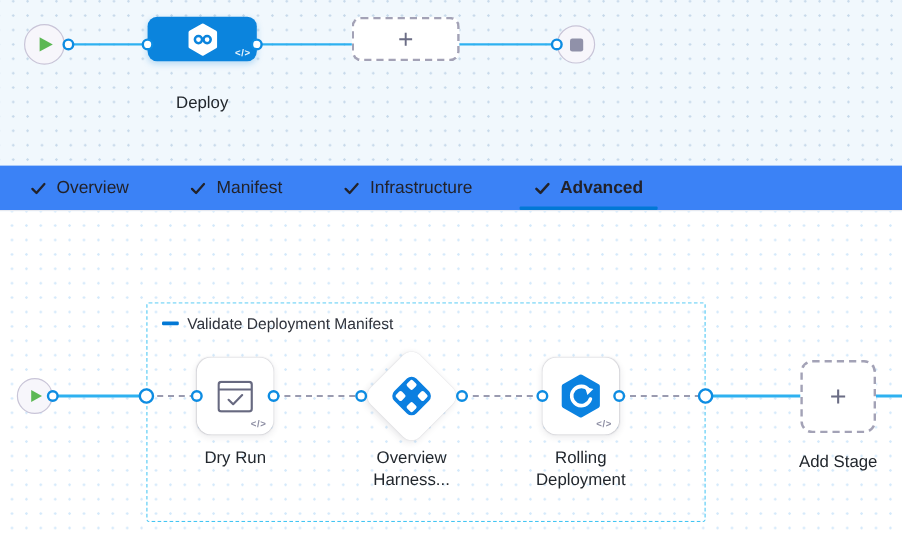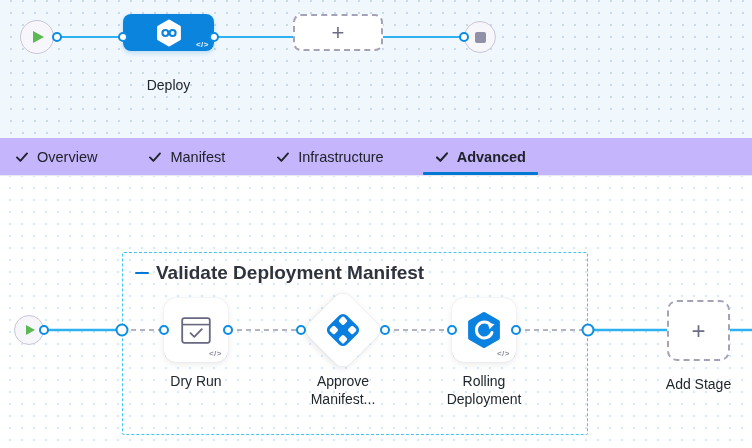--- a/index.html
+++ b/index.html
@@ -52,25 +52,25 @@
 
   .diamond{position:absolute;width:58px;height:58px;background:#fff;border-radius:10px;
     transform:rotate(45deg);box-shadow:0 2px 6px rgba(40,41,61,.12),0 0 1px rgba(40,41,61,.18);
     display:flex;align-items:center;justify-content:center;}
   .diamond .icon-wrap{transform:rotate(-45deg);display:flex;}
 
   .step-group{position:absolute;left:122px;top:76px;width:466px;height:183px;
     border:1px dashed #43c5f3;border-radius:2px;box-sizing:border-box;}
   .group-head{position:absolute;left:12px;top:9px;display:flex;align-items:center;gap:7px;}
   .group-dash{width:14px;height:2.5px;background:#0278d5;border-radius:1px;}
-  .group-title{font-size:19px;color:#30333c;font-weight:700;white-space:nowrap;}
+  .group-title{font-size:13px;color:#30333c;font-weight:400;white-space:nowrap;}
 
   
-  .tabbar{position:absolute;left:0;top:138px;width:752px;height:38px;background:#c4b5fd;
-    border-bottom:1px solid #e7e9ef;display:flex;align-items:stretch;padding-left:3px;
+  .tabbar{position:absolute;left:0;top:138px;width:752px;height:38px;background:#3b82f6;
+    border-bottom:1px solid #e7e9ef;display:flex;align-items:stretch;padding-left:13px;
     box-sizing:border-box;gap:27px;}
   .tab{position:relative;display:flex;align-items:center;gap:8px;padding:0 12px;
     font-size:14.5px;color:#22222a;cursor:pointer;}
   .tab .chk{display:flex;}
   .tab.active{font-weight:700;}
   .tab.active::after{content:"";position:absolute;left:0;right:0;bottom:0;height:3px;
     background:#0278d5;border-radius:1px;}
 </style>
 </head>
 <body>
@@ -206,18 +206,18 @@
     <div class="dot big" style="left:122px;top:154px;"></div>
     <div class="dot" style="left:164px;top:154px;"></div>
     <div class="dot" style="left:228px;top:154px;"></div>
     <div class="dot" style="left:301px;top:154px;"></div>
     <div class="dot" style="left:385px;top:154px;"></div>
     <div class="dot" style="left:452px;top:154px;"></div>
     <div class="dot" style="left:516px;top:154px;"></div>
     <div class="dot big" style="left:588px;top:154px;"></div>
 
     <div class="node-label" style="left:156px;top:196px;width:80px;">Dry Run</div>
-    <div class="node-label" style="left:303px;top:196px;width:80px;">Approve Manifest...</div>
+    <div class="node-label" style="left:303px;top:196px;width:80px;">Overview Harness...</div>
     <div class="node-label" style="left:439px;top:196px;width:90px;text-align:center;">Rolling Deployment</div>
     <div class="node-label" style="left:661px;top:199px;width:75px;">Add Stage</div>
   </div>
 
 </div>
 
 </body></html>

